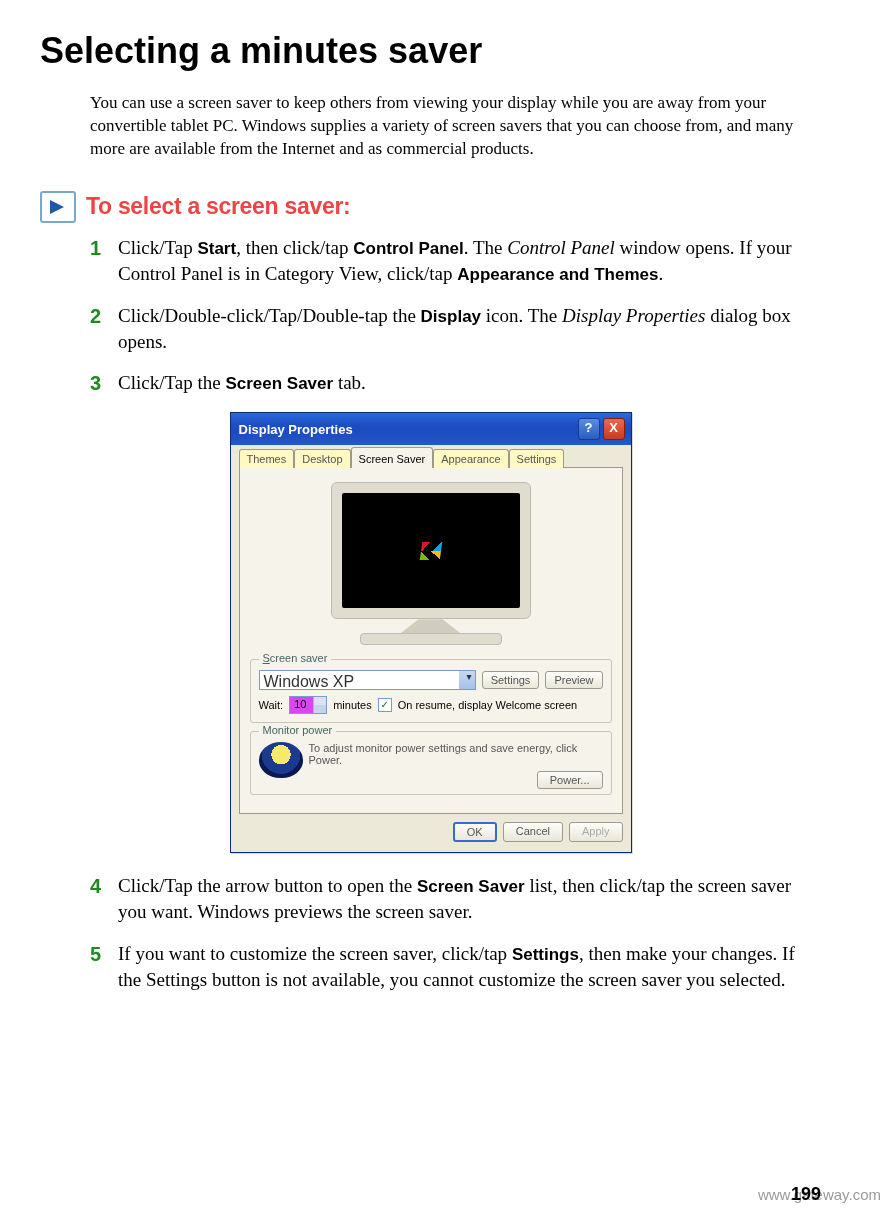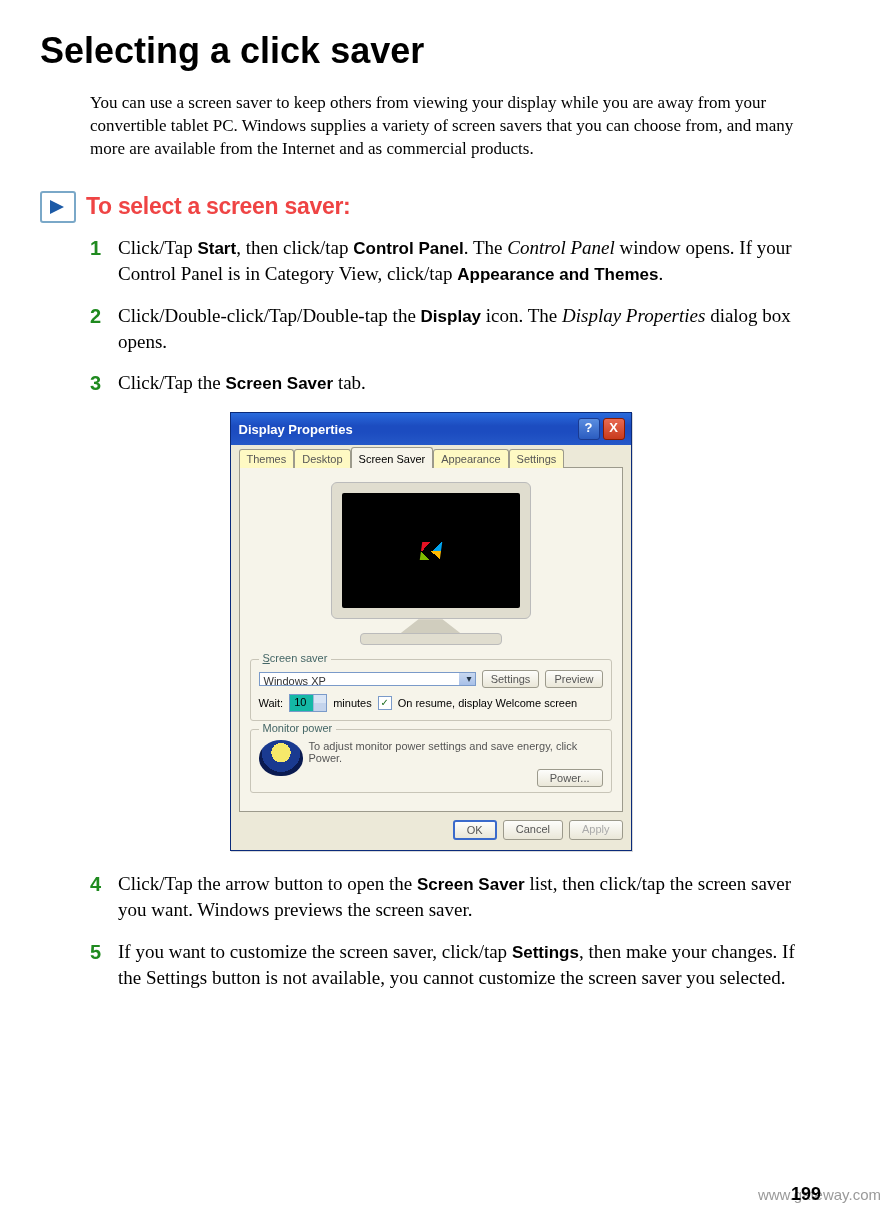--- a/index.html
+++ b/index.html
@@ -218,22 +218,22 @@
   }
   .legend .accel { text-decoration: underline; }
   .row { display: flex; align-items: center; gap: 6px; flex-wrap: wrap;}
   .xp-select {
     flex: 1;
     border: 1px solid #7a9ac9;
     background: #fff;
     color: #333;
     padding: 2px 3px 2px 4px;
     position: relative;
-    font-size: 11px;
-    height: 14px;
+    font-size: 16px;
+    height: 20px;
     box-sizing: border-box;
     background-image: linear-gradient(#c8d8f0,#a8c0e8);
     background-repeat: no-repeat;
     background-size: 16px 100%;
     background-position: right center;
   }
   .xp-select::after {
     content: "▾";
     position: absolute;
     right: 3px;
@@ -246,21 +246,21 @@
     background: linear-gradient(#fdfdfb,#eae7d8);
     border-radius: 3px;
     padding: 2px 12px;
     font-size: 11px;
     color: #555;
   }
   .xp-btn.sm { padding: 2px 8px; }
   .spin {
     width: 38px;
     border: 1px solid #7a9ac9;
-    background: #14b8a6;
+    background: #d946ef;
     padding: 1px 14px 1px 4px;
     font-size: 11px;
     position: relative;
     height: 18px;
     box-sizing: border-box;
   }
   .spin::after {
     content: "";
     position: absolute;
     right: 0; top: 0; bottom: 0;
@@ -312,21 +312,21 @@
     right: 60px;
     font-weight: bold;
     font-size: 18px;
   }
 </style>
 </head>
 <body>
 
 <div class="page">
 
-  <h1 class="section-title">Selecting a click saver</h1>
+  <h1 class="section-title">Selecting a minutes saver</h1>
 
   <p class="intro-para">You can use a screen saver to keep others from viewing your display while you are away from your convertible tablet PC. Windows supplies a variety of screen savers that you can choose from, and many more are available from the Internet and as commercial products.</p>
 
   <div class="proc-head-row">
     <span class="proc-arrow">
       <svg width="16" height="14" viewBox="0 0 16 14">
           <polygon points="0,0 0,14 14,7" fill="#1c5aa6"></polygon>
         </svg>
     </span>
     <span class="proc-heading">To select a screen saver:</span>

